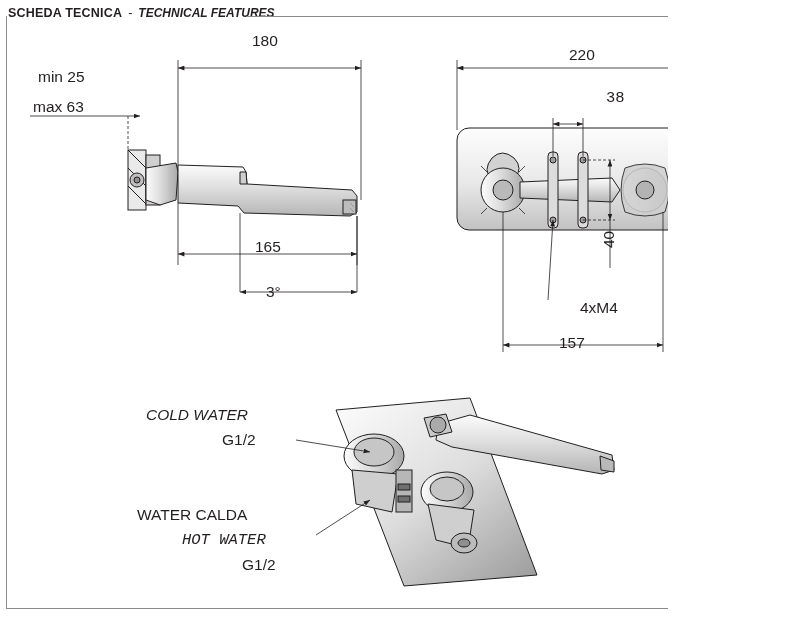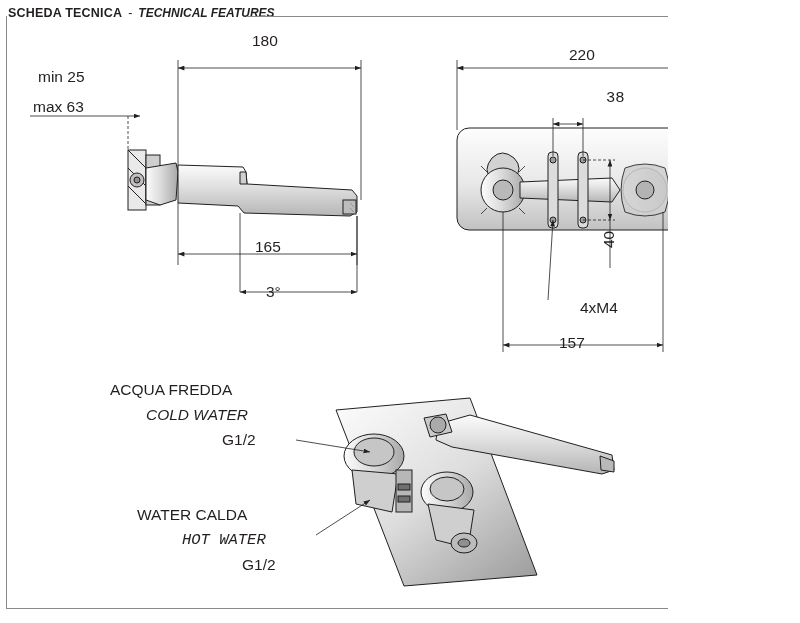--- a/index.html
+++ b/index.html
@@ -302,21 +302,20 @@
   <div class="lbl" style="left:255px; top:238px;">165</div>
   <div class="lbl" style="left:266px; top:283px;">3°</div>
 
   <div class="lbl" style="left:569px; top:46px;">220</div>
   <div class="lbl rot" style="left:744px; top:120px;">100</div>
   <div class="lbl" style="left:606px; top:89px;font-family:Liberation Mono, monospace;">38</div>
   <div class="lbl rot" style="left:600px; top:248px;">40</div>
   <div class="lbl" style="left:580px; top:299px;">4xM4</div>
   <div class="lbl" style="left:559px; top:334px;">157</div>
 
-  <div class="lbl" style="left:110px; top:381px;">ACQUA FREDDA</div>
   <div class="lbl ital" style="left:146px; top:406px;">COLD WATER</div>
   <div class="lbl" style="left:222px; top:431px;">G1/2</div>
 
   <div class="lbl" style="left:137px; top:506px;">WATER CALDA</div>
   <div class="lbl ital" style="left:182px; top:531px;font-family:Liberation Mono, monospace;">HOT WATER</div>
   <div class="lbl" style="left:242px; top:556px;">G1/2</div>
 
 </div>
 
 </body></html>

